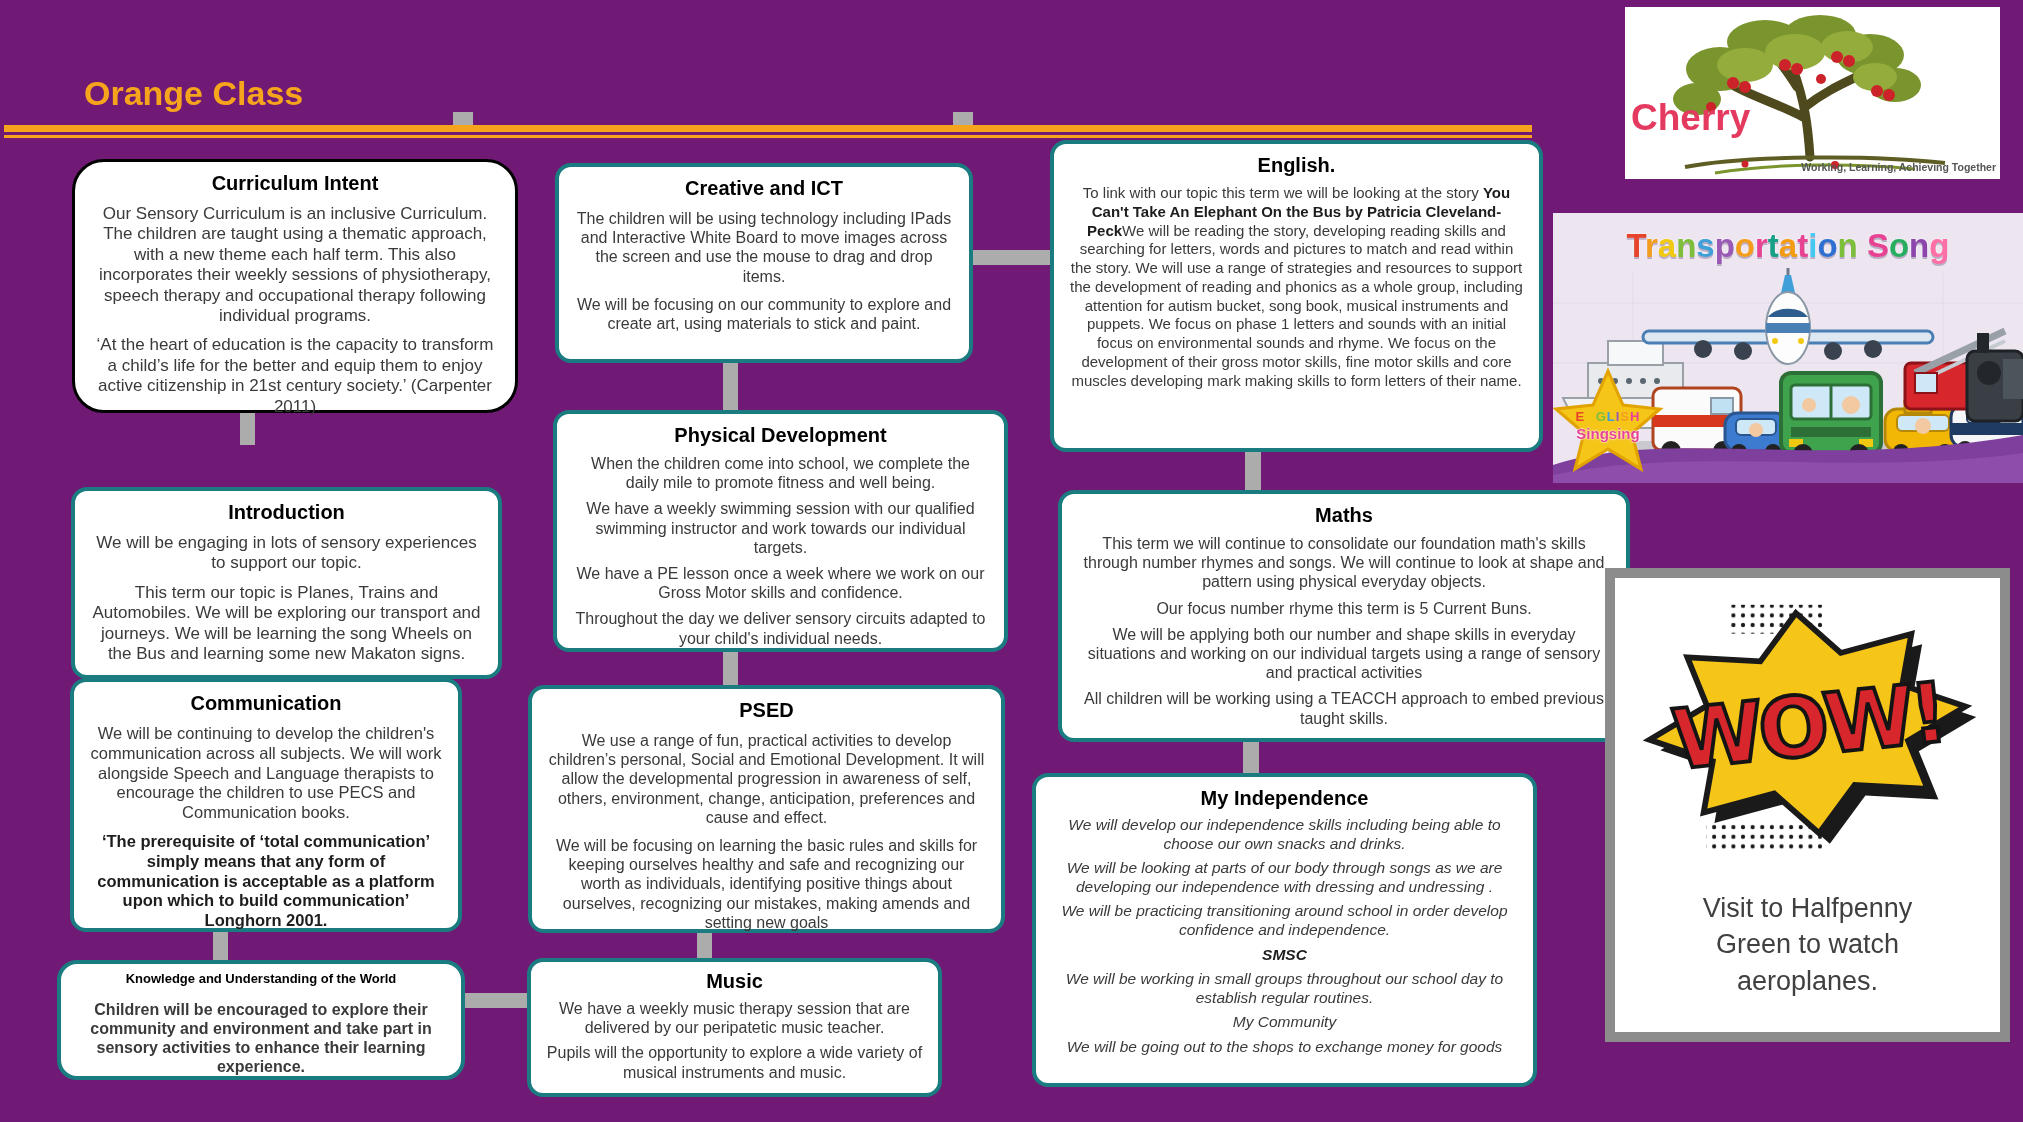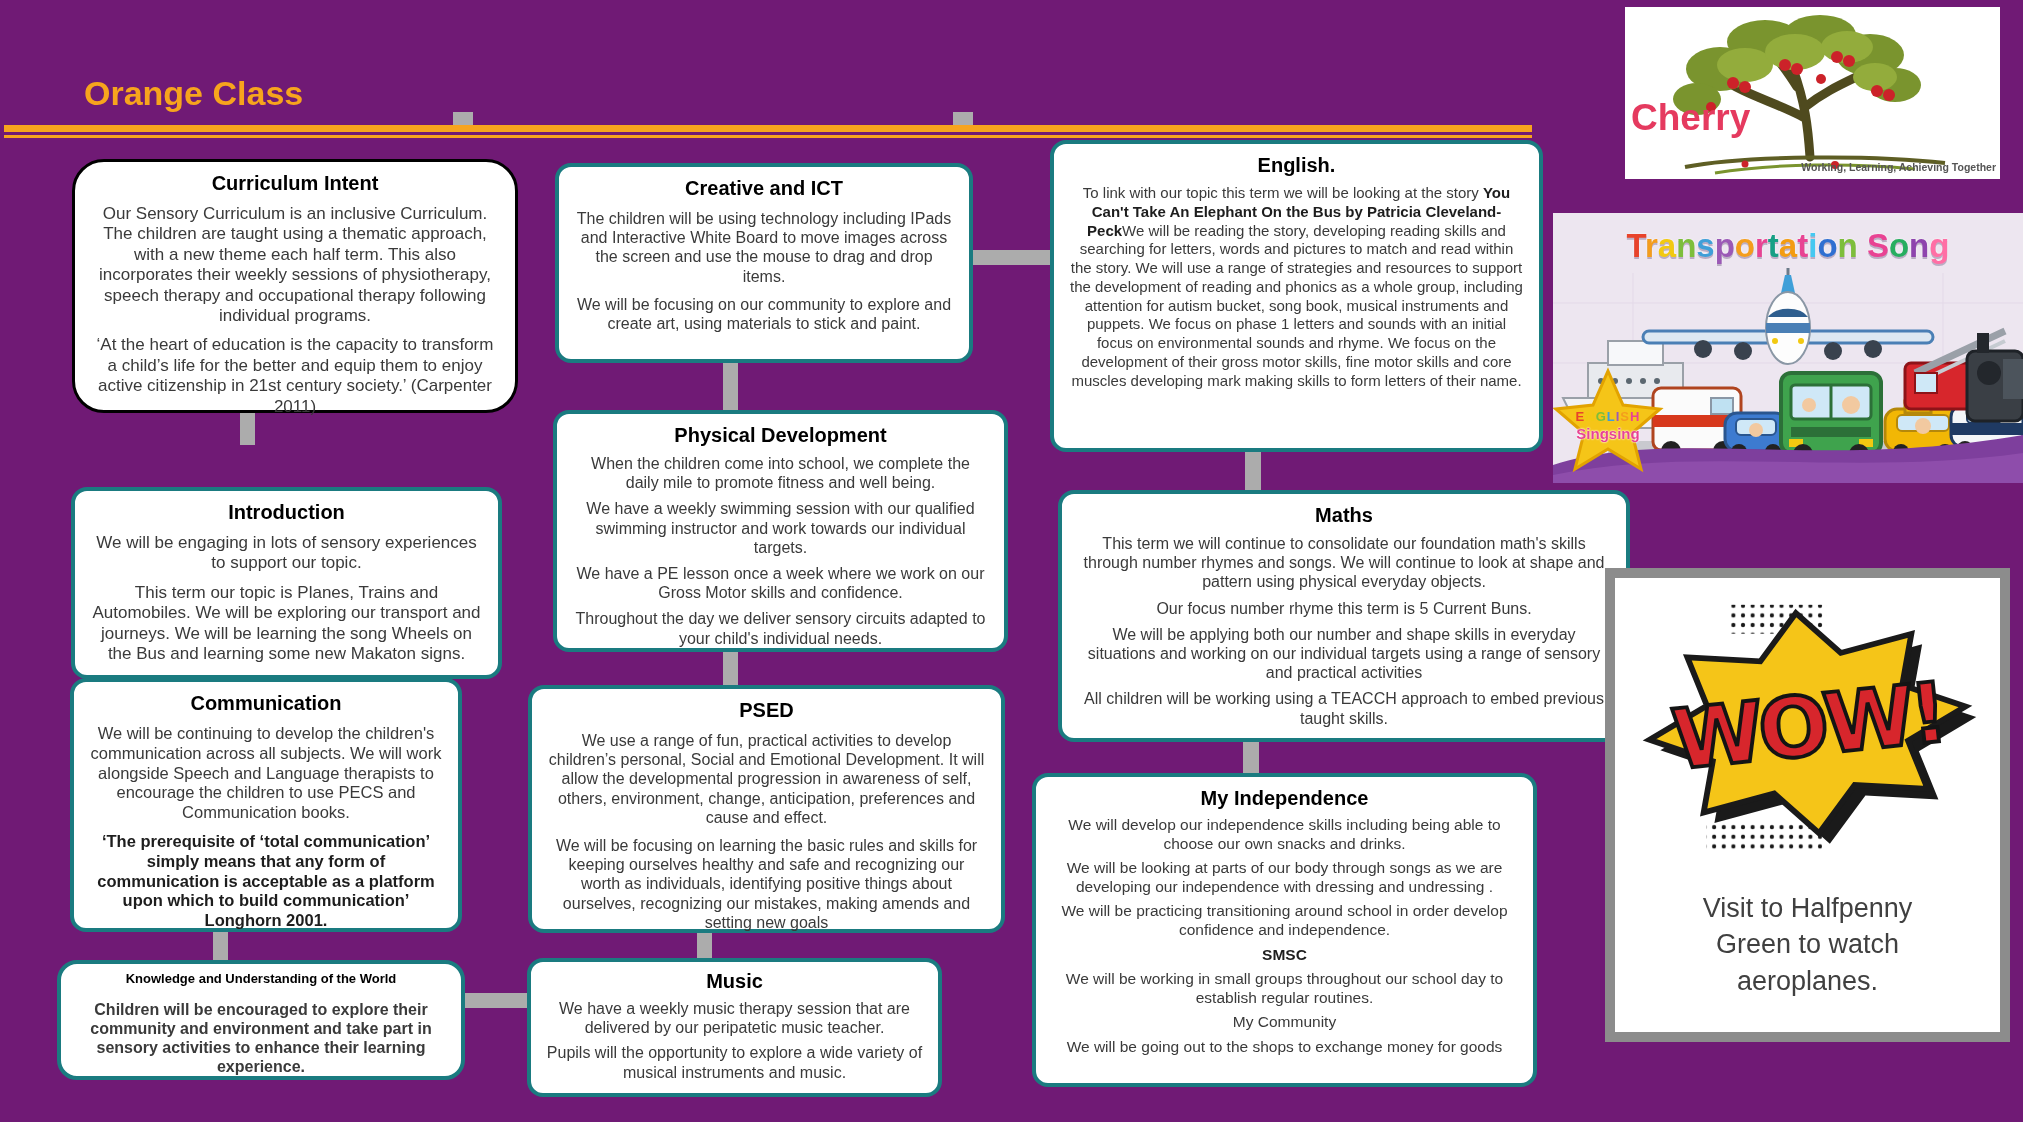--- a/index.html
+++ b/index.html
@@ -40,21 +40,21 @@
   #box-physical{left:553px;top:410px;width:455px;height:242px;font-size:16px;}
   #box-physical .para{margin:7px 0;}
   #box-psed{left:528px;top:685px;width:477px;height:248px;font-size:16px;}
   #box-music{left:527px;top:958px;width:415px;height:139px;padding:4px 12px;font-size:16px;}
   #box-music .para{margin:6px 0;}
   #box-english{left:1050px;top:140px;width:493px;height:312px;font-size:15px;line-height:1.25;}
   #box-english .para{margin:6px 0;}
   #box-maths{left:1058px;top:490px;width:572px;height:252px;font-size:16px;}
   #box-maths .para{margin:7px 0;}
   #box-independence{left:1032px;top:773px;width:505px;height:314px;font-size:15.5px;}
-  #box-independence .para{margin:6px 0;}
+  #box-independence .para{margin:6px 0;font-style:italic;}
   
   #logo-card{position:absolute;left:1625px;top:7px;width:375px;height:172px;background:#fff;overflow:hidden;}
   #logo-card svg{position:absolute;left:0;top:0;}
   .logo-word{position:absolute;font-weight:bold;color:#E53A5F;font-family:"Liberation Sans",sans-serif;}
   #logo-word-1{left:6px;top:90px;font-size:37px;}
   #logo-word-2{left:120px;top:112px;font-size:37px;}
   #logo-tagline{position:absolute;right:4px;top:154px;font-size:10.5px;font-weight:bold;color:#555;}
   
   #transport{position:absolute;left:1553px;top:213px;width:470px;height:270px;background:#EDE6F0;overflow:hidden;}
   #transport-title{position:absolute;left:0;top:14px;width:470px;text-align:center;font-size:33px;font-weight:bold;

